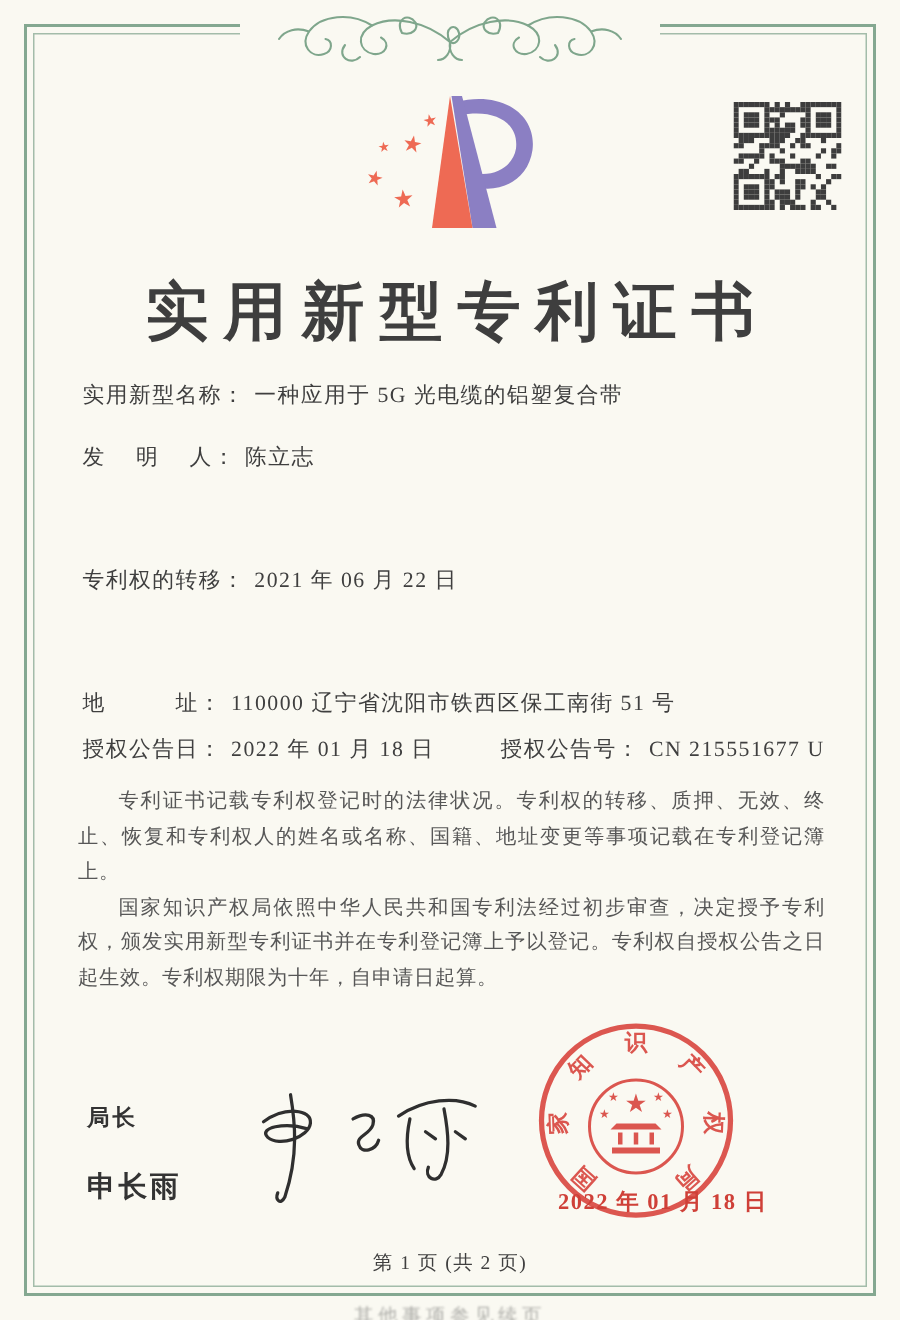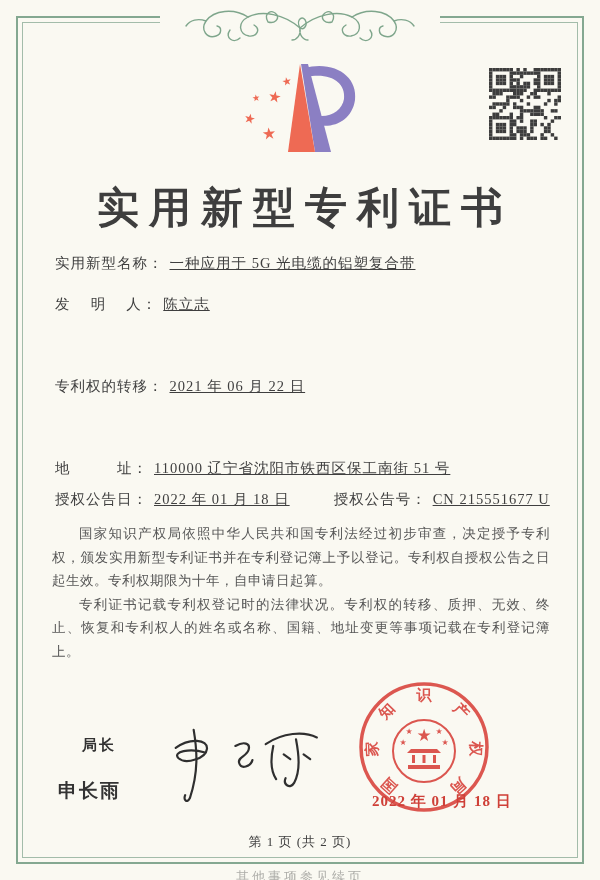--- a/index.html
+++ b/index.html
@@ -14,29 +14,29 @@
   
   .cert-no{position:absolute;left:55px;top:88px;font-size:15px;letter-spacing:1.5px;color:#4a4a4a;}
   .logo{position:absolute;left:238px;top:60px;width:134px;height:106px;}
   .logo .star{position:absolute;color:#ee6a54;line-height:1;}
   .qr{position:absolute;left:489px;top:68px;width:72px;height:72px;}
   .title{position:absolute;left:0;top:180px;width:600px;text-align:center;
          font-size:42px;font-weight:600;letter-spacing:10px;text-indent:10px;color:#3e3e3e;}
   
   .field{position:absolute;left:55px;font-size:14.5px;letter-spacing:1px;color:#3f3f3f;white-space:nowrap;}
   .field .lbl{display:inline-block;}
-  .field .val{margin-left:6px;text-decoration:underline;}
+  .field .val{margin-left:6px;}
   .grant2{margin-left:44px;}
   
   .paras{position:absolute;left:52px;top:522px;width:498px;font-size:13.5px;
          line-height:23.5px;color:#575757;letter-spacing:.5px;text-align:justify;}
   .paras p{margin:0;text-indent:2em;}
   
   .sig-title{position:absolute;left:58px;top:736px;font-size:15px;font-weight:bold;
-             font-family:"Liberation Sans","DejaVu Sans",sans-serif;color:#333;letter-spacing:2px;margin-left:24px;}
+             font-family:"Liberation Sans","DejaVu Sans",sans-serif;color:#333;letter-spacing:2px;}
   .sig-name{position:absolute;left:58px;top:766px;font-size:19px;font-weight:bold;
             font-family:"Liberation Sans","DejaVu Sans",sans-serif;color:#333;letter-spacing:2px;margin-top:12px;}
   .sig-hand{position:absolute;left:152px;top:718px;width:180px;height:90px;}
   
   .seal{position:absolute;left:356px;top:679px;width:136px;height:136px;}
   .seal-date{position:absolute;left:372px;top:792px;font-size:15px;font-weight:bold;
              color:#cf4038;letter-spacing:1px;white-space:nowrap;}
   .footer{position:absolute;left:0;top:833px;width:600px;text-align:center;
           font-size:13px;color:#3f3f3f;letter-spacing:1px;}
   .cut-text{position:absolute;left:0;top:868px;width:600px;text-align:center;font-size:13px;
@@ -323,22 +323,22 @@
     <span class="lbl">专利权的转移：</span><span class="val">2021 年 06 月 22 日</span>
   </div>
   <div class="field" style="top:459px">
     <span class="lbl">地　　　址：</span><span class="val">110000  辽宁省沈阳市铁西区保工南街 51 号</span>
   </div>
   <div class="field" style="top:490px">
     <span class="lbl">授权公告日：</span><span class="val">2022 年 01 月 18 日</span><span class="grant2">授权公告号：</span><span class="val">CN 215551677 U</span>
   </div>
 
   <div class="paras">
+    <p>专利证书记载专利权登记时的法律状况。专利权的转移、质押、无效、终止、恢复和专利权人的姓名或名称、国籍、地址变更等事项记载在专利登记簿上。</p>
     <p>国家知识产权局依照中华人民共和国专利法经过初步审查，决定授予专利权，颁发实用新型专利证书并在专利登记簿上予以登记。专利权自授权公告之日起生效。专利权期限为十年，自申请日起算。</p>
-    <p>专利证书记载专利权登记时的法律状况。专利权的转移、质押、无效、终止、恢复和专利权人的姓名或名称、国籍、地址变更等事项记载在专利登记簿上。</p>
   </div>
 
   <div class="sig-title">局长</div>
   <div class="sig-name">申长雨</div>
   <div class="sig-hand">
     <svg width="180" height="90" viewBox="0 0 190 90">
       <g stroke="#2f2f2f" stroke-width="2.3" fill="none" stroke-linecap="round" stroke-linejoin="round">
         <path d="M44,10 C47,28 50,52 40,82 C37,88 33,84 35,79"></path>
         <path d="M25,29 C40,18 59,20 58,30 C57,40 36,47 28,40 C21,33 40,29 56,34"></path>
         <path d="M88,27 C97,22 104,24 102,31 C100,38 90,39 92,45 C94,52 104,49 106,42"></path>

